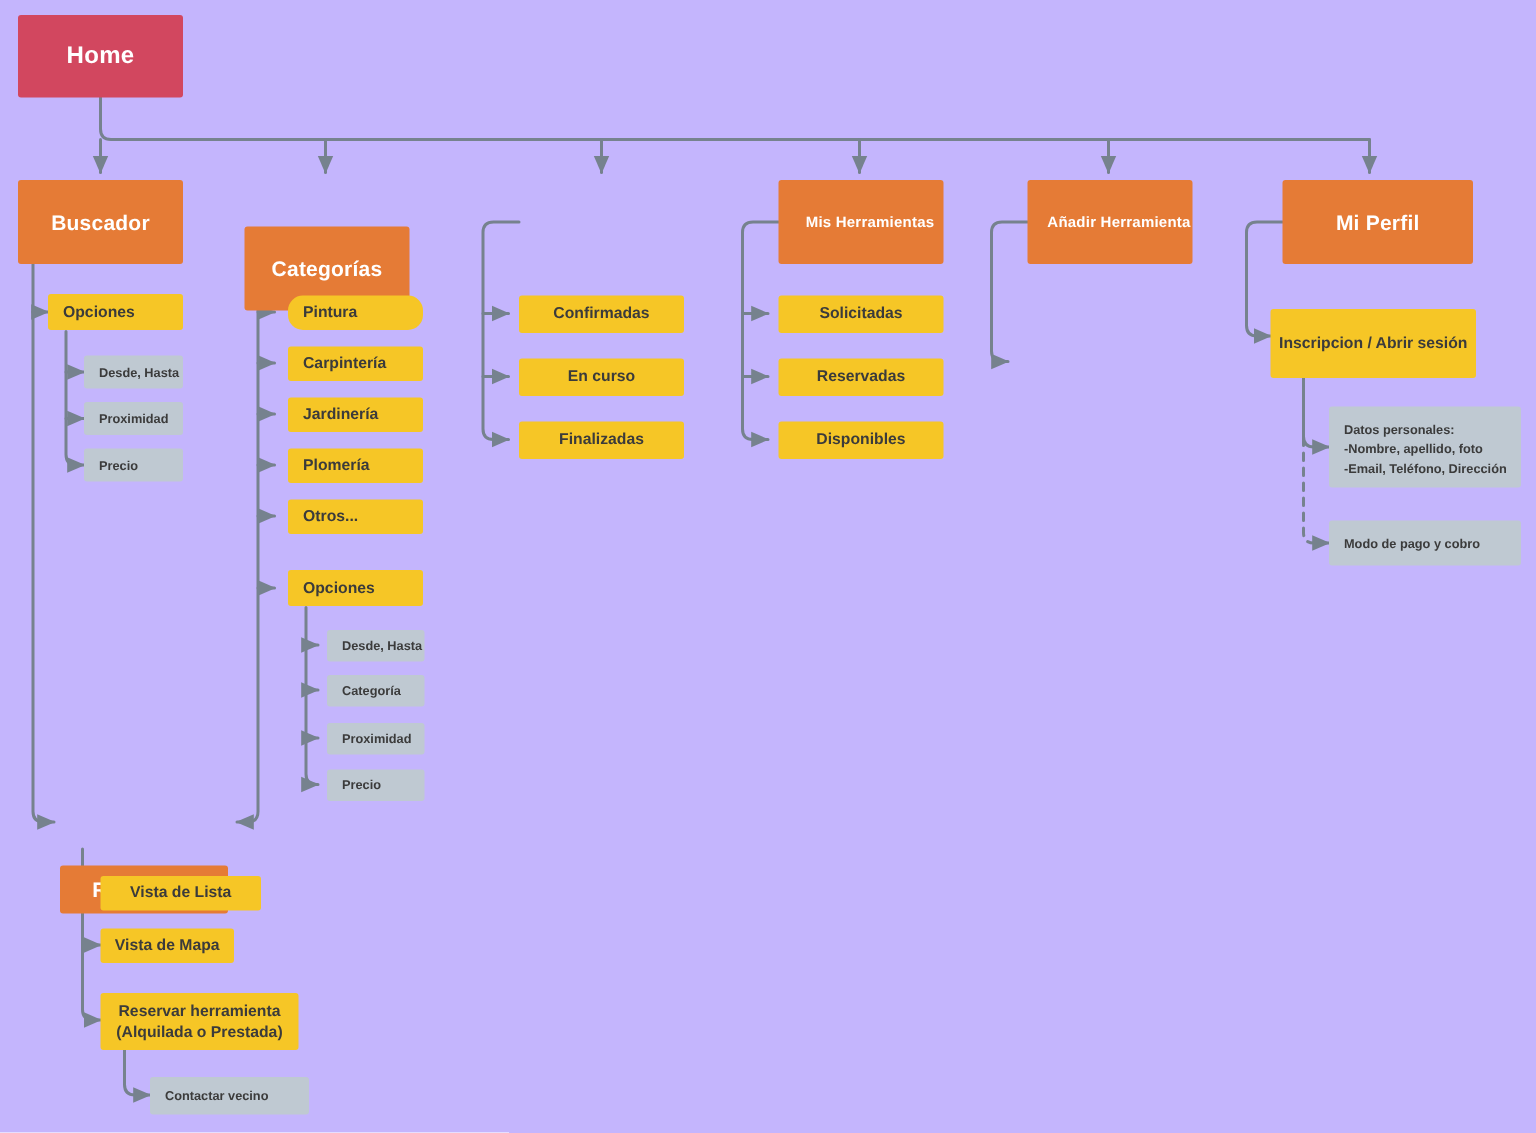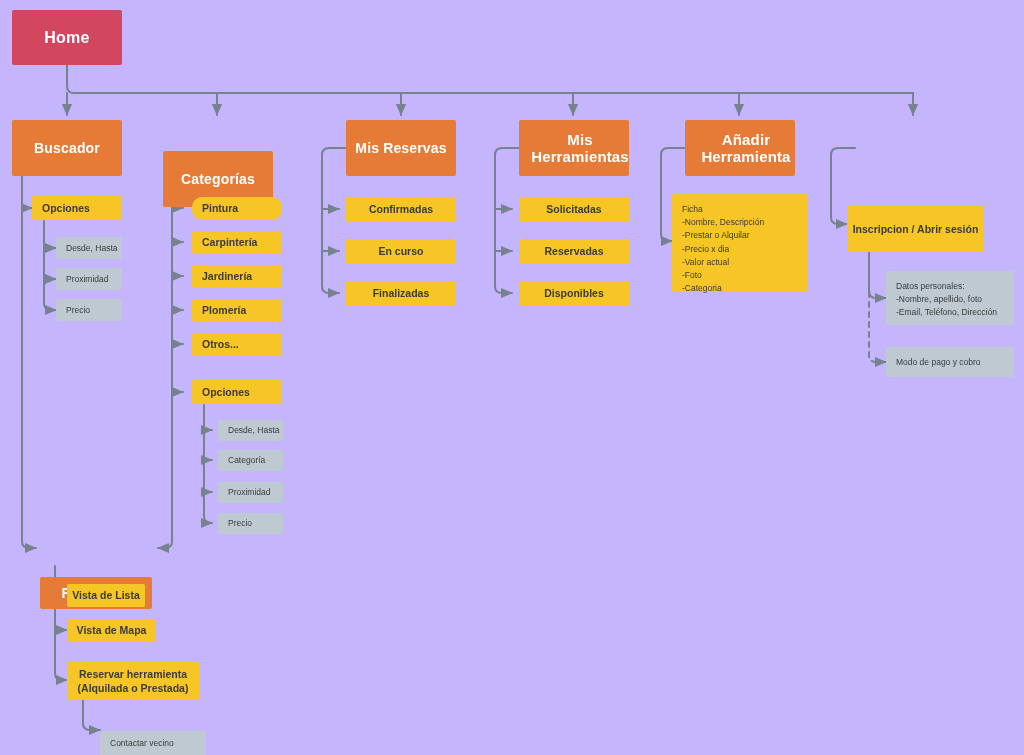--- a/index.html
+++ b/index.html
@@ -62,21 +62,21 @@
     justify-content: center;
     text-align: center;
   }
   .n-sec .lbl {
     color: #ffffff;
     font-size: 14px;
     font-weight: bold;
     text-align: center;
     letter-spacing: .15px;
   }
-  .n-sec.small .lbl { font-size: 15px; margin-left: 12px; }
+  .n-sec.small .lbl { font-size: 10px; margin-left: 12px; }
 
   
   .n-y {
     background: #F6C626;
     justify-content: center;
     text-align: center;
   }
   .n-y .lbl {
     color: #3b3b3b;
     font-size: 10.5px;
@@ -103,21 +103,21 @@
 
   
   .n-g {
     background: #BFC9D2;
     justify-content: flex-start;
     padding-left: 10px;
   }
   .n-g .lbl {
     color: #3b3b3b;
     font-size: 8.5px;
-    font-weight: normal;
+    font-weight: bold;
     text-align: left;
     line-height: 1.5;
   }
   .n-g.note {
     align-items: flex-start;
     padding-top: 9px;
   }
 </style>
 </head>
 <body>
@@ -193,32 +193,32 @@
   </div>
 
   <div class="node n-sec" style="left:12px; top:120px; width:110px; height:56px;">
     <span class="lbl">Buscador</span>
   </div>
 
   <div class="node n-sec" style="left:163px; top:120px; width:110px; height:56px;margin-top:31px;">
     <span class="lbl">Categorías</span>
   </div>
 
-  <div class="node n-sec" style="left:346px; top:120px; width:110px; height:56px;">
-    <span class="lbl">Mis Reservas</span>
-  </div>
 
   <div class="node n-sec small" style="left:519px; top:120px; width:110px; height:56px;">
     <span class="lbl">Mis Herramientas</span>
   </div>
 
   <div class="node n-sec small" style="left:685px; top:120px; width:110px; height:56px;">
     <span class="lbl">Añadir Herramienta</span>
   </div>
 
+  <div class="node n-sec" style="left:855px; top:120px; width:127px; height:56px;">
+    <span class="lbl">Mi Perfil</span>
+  </div>
 
   <div class="node n-y left" style="left:32px; top:196px; width:90px; height:24px;">
     <span class="lbl">Opciones</span>
   </div>
 
   <div class="node n-g" style="left:56px; top:237px; width:66px; height:22px;">
     <span class="lbl">Desde, Hasta</span>
   </div>
   <div class="node n-g" style="left:56px; top:268px; width:66px; height:22px;">
     <span class="lbl">Proximidad</span>
@@ -273,57 +273,48 @@
   <div class="node n-y" style="left:519px; top:197px; width:110px; height:25px;justify-content:flex-end;">
     <span class="lbl">Solicitadas</span>
   </div>
   <div class="node n-y" style="left:519px; top:239px; width:110px; height:25px;">
     <span class="lbl">Reservadas</span>
   </div>
   <div class="node n-y" style="left:519px; top:281px; width:110px; height:25px;">
     <span class="lbl">Disponibles</span>
   </div>
 
-  <div class="node n-y note" style="left:672px; top:194px; width:135px; height:98px;">
-    <span class="lbl">Ficha
--Nombre, Descripción
--Prestar o Alquilar
--Precio x dia
--Valor actual
--Foto
--Categoria</span>
-  </div>
 
   <div class="node n-y" style="left:847px; top:206px; width:137px; height:46px;">
     <span class="lbl">Inscripcion / Abrir sesión</span>
   </div>
 
   <div class="node n-g note" style="left:886px; top:271px; width:128px; height:54px;">
     <span class="lbl">Datos personales:
 -Nombre, apellido, foto
 -Email, Teléfono, Dirección</span>
   </div>
 
   <div class="node n-g" style="left:886px; top:347px; width:128px; height:30px;">
     <span class="lbl">Modo de pago y cobro</span>
   </div>
 
   <div class="node n-sec" style="left:40px; top:533px; width:112px; height:32px;margin-top:44px;">
     <span class="lbl">Resultado</span>
   </div>
 
-  <div class="node n-y" style="left:67px; top:584px; width:78px; height:23px;">
+  <div class="node n-y" style="left:67px; top:584px; width:107px; height:23px;">
     <span class="lbl">Vista de Lista</span>
   </div>
   <div class="node n-y" style="left:67px; top:619px; width:89px; height:23px;">
     <span class="lbl">Vista de Mapa</span>
   </div>
 
   <div class="node n-y" style="left:67px; top:662px; width:132px; height:38px;">
     <span class="lbl">Reservar herramienta
 (Alquilada o Prestada)</span>
   </div>
 
-  <div class="node n-g" style="left:100px; top:718px; width:106px; height:25px;margin-top:13px;">
+  <div class="node n-g" style="left:100px; top:718px; width:106px; height:25px;">
     <span class="lbl">Contactar vecino</span>
   </div>
 
 </div>
 
 </body></html>

